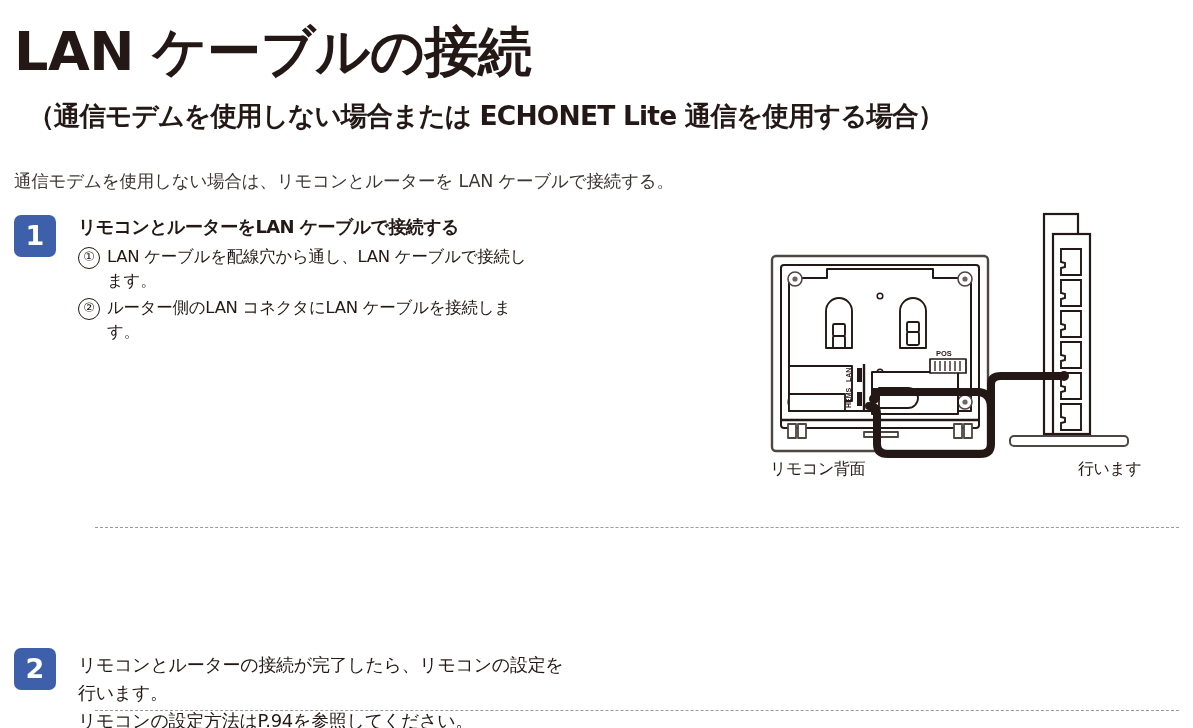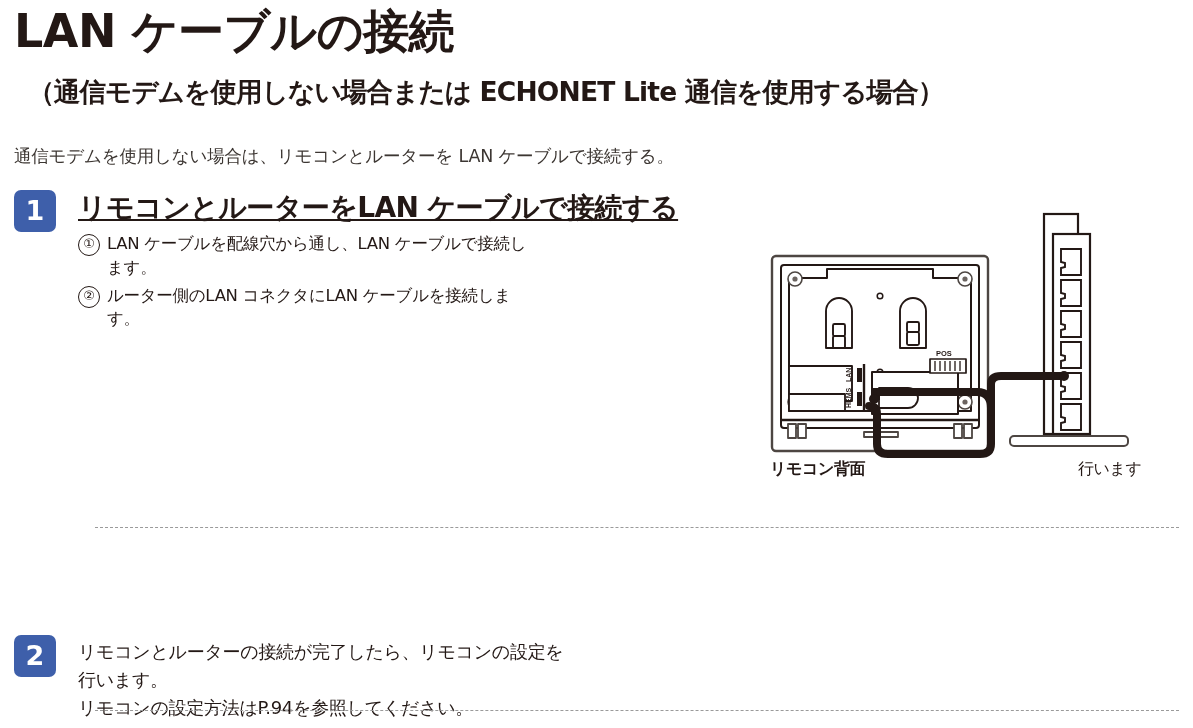--- a/index.html
+++ b/index.html
@@ -19,22 +19,22 @@
     position: relative;
     width: 1193px;
     height: 728px;
     box-sizing: border-box;
     padding: 0 14px;
   }
 
   
   .title {
     margin: 0;
-    padding-top: 6px;
-    font-size: 46px;
+    padding-top: 22px;
+    font-size: 54px;
     font-weight: bold;
     letter-spacing: -0.5px;
     line-height: 1.12;
     color: #231815;
     white-space: nowrap;
   }
   .subtitle {
     margin: 14px;
     padding-top: 4px;
     font-size: 26.5px;
@@ -76,27 +76,26 @@
     text-align: center;
     margin-right: 22px;
   }
   .step-body {
     flex: 1 1 auto;
     min-width: 0;
     padding-top: 1px;
   }
   .step-heading {
     margin: 0;
-    font-size: 28px;
+    font-size: 18px;
     font-weight: bold;
     letter-spacing: -0.6px;
     line-height: 1.2;
     color: #231815;
     white-space: nowrap;
-    text-decoration: underline;
   }
 
   
   .sublist {
     list-style: none;
     margin: 7px 0 0 0;
     padding: 0;
   }
   .sublist li {
     display: flex;
@@ -152,21 +151,21 @@
     height: 300px;
   }
   .figure svg { display: block; }
   .fig-caption {
     position: absolute;
     font-size: 16px;
     letter-spacing: -0.4px;
     color: #231815;
     white-space: nowrap;
   }
-  .cap-remote { left: 22px; top: 263px; font-weight: bold; }
+  .cap-remote { left: 22px; top: 263px; }
   .cap-router { left: 330px; top: 263px; }
 </style>
 </head>
 <body>
 
 <div class="page">
 
   <h1 class="title">LAN ケーブルの接続</h1>
   <h2 class="subtitle">（通信モデムを使用しない場合または ECHONET Lite 通信を使用する場合）</h2>
   <p class="intro">通信モデムを使用しない場合は、リモコンとルーターを LAN ケーブルで接続する。</p>

